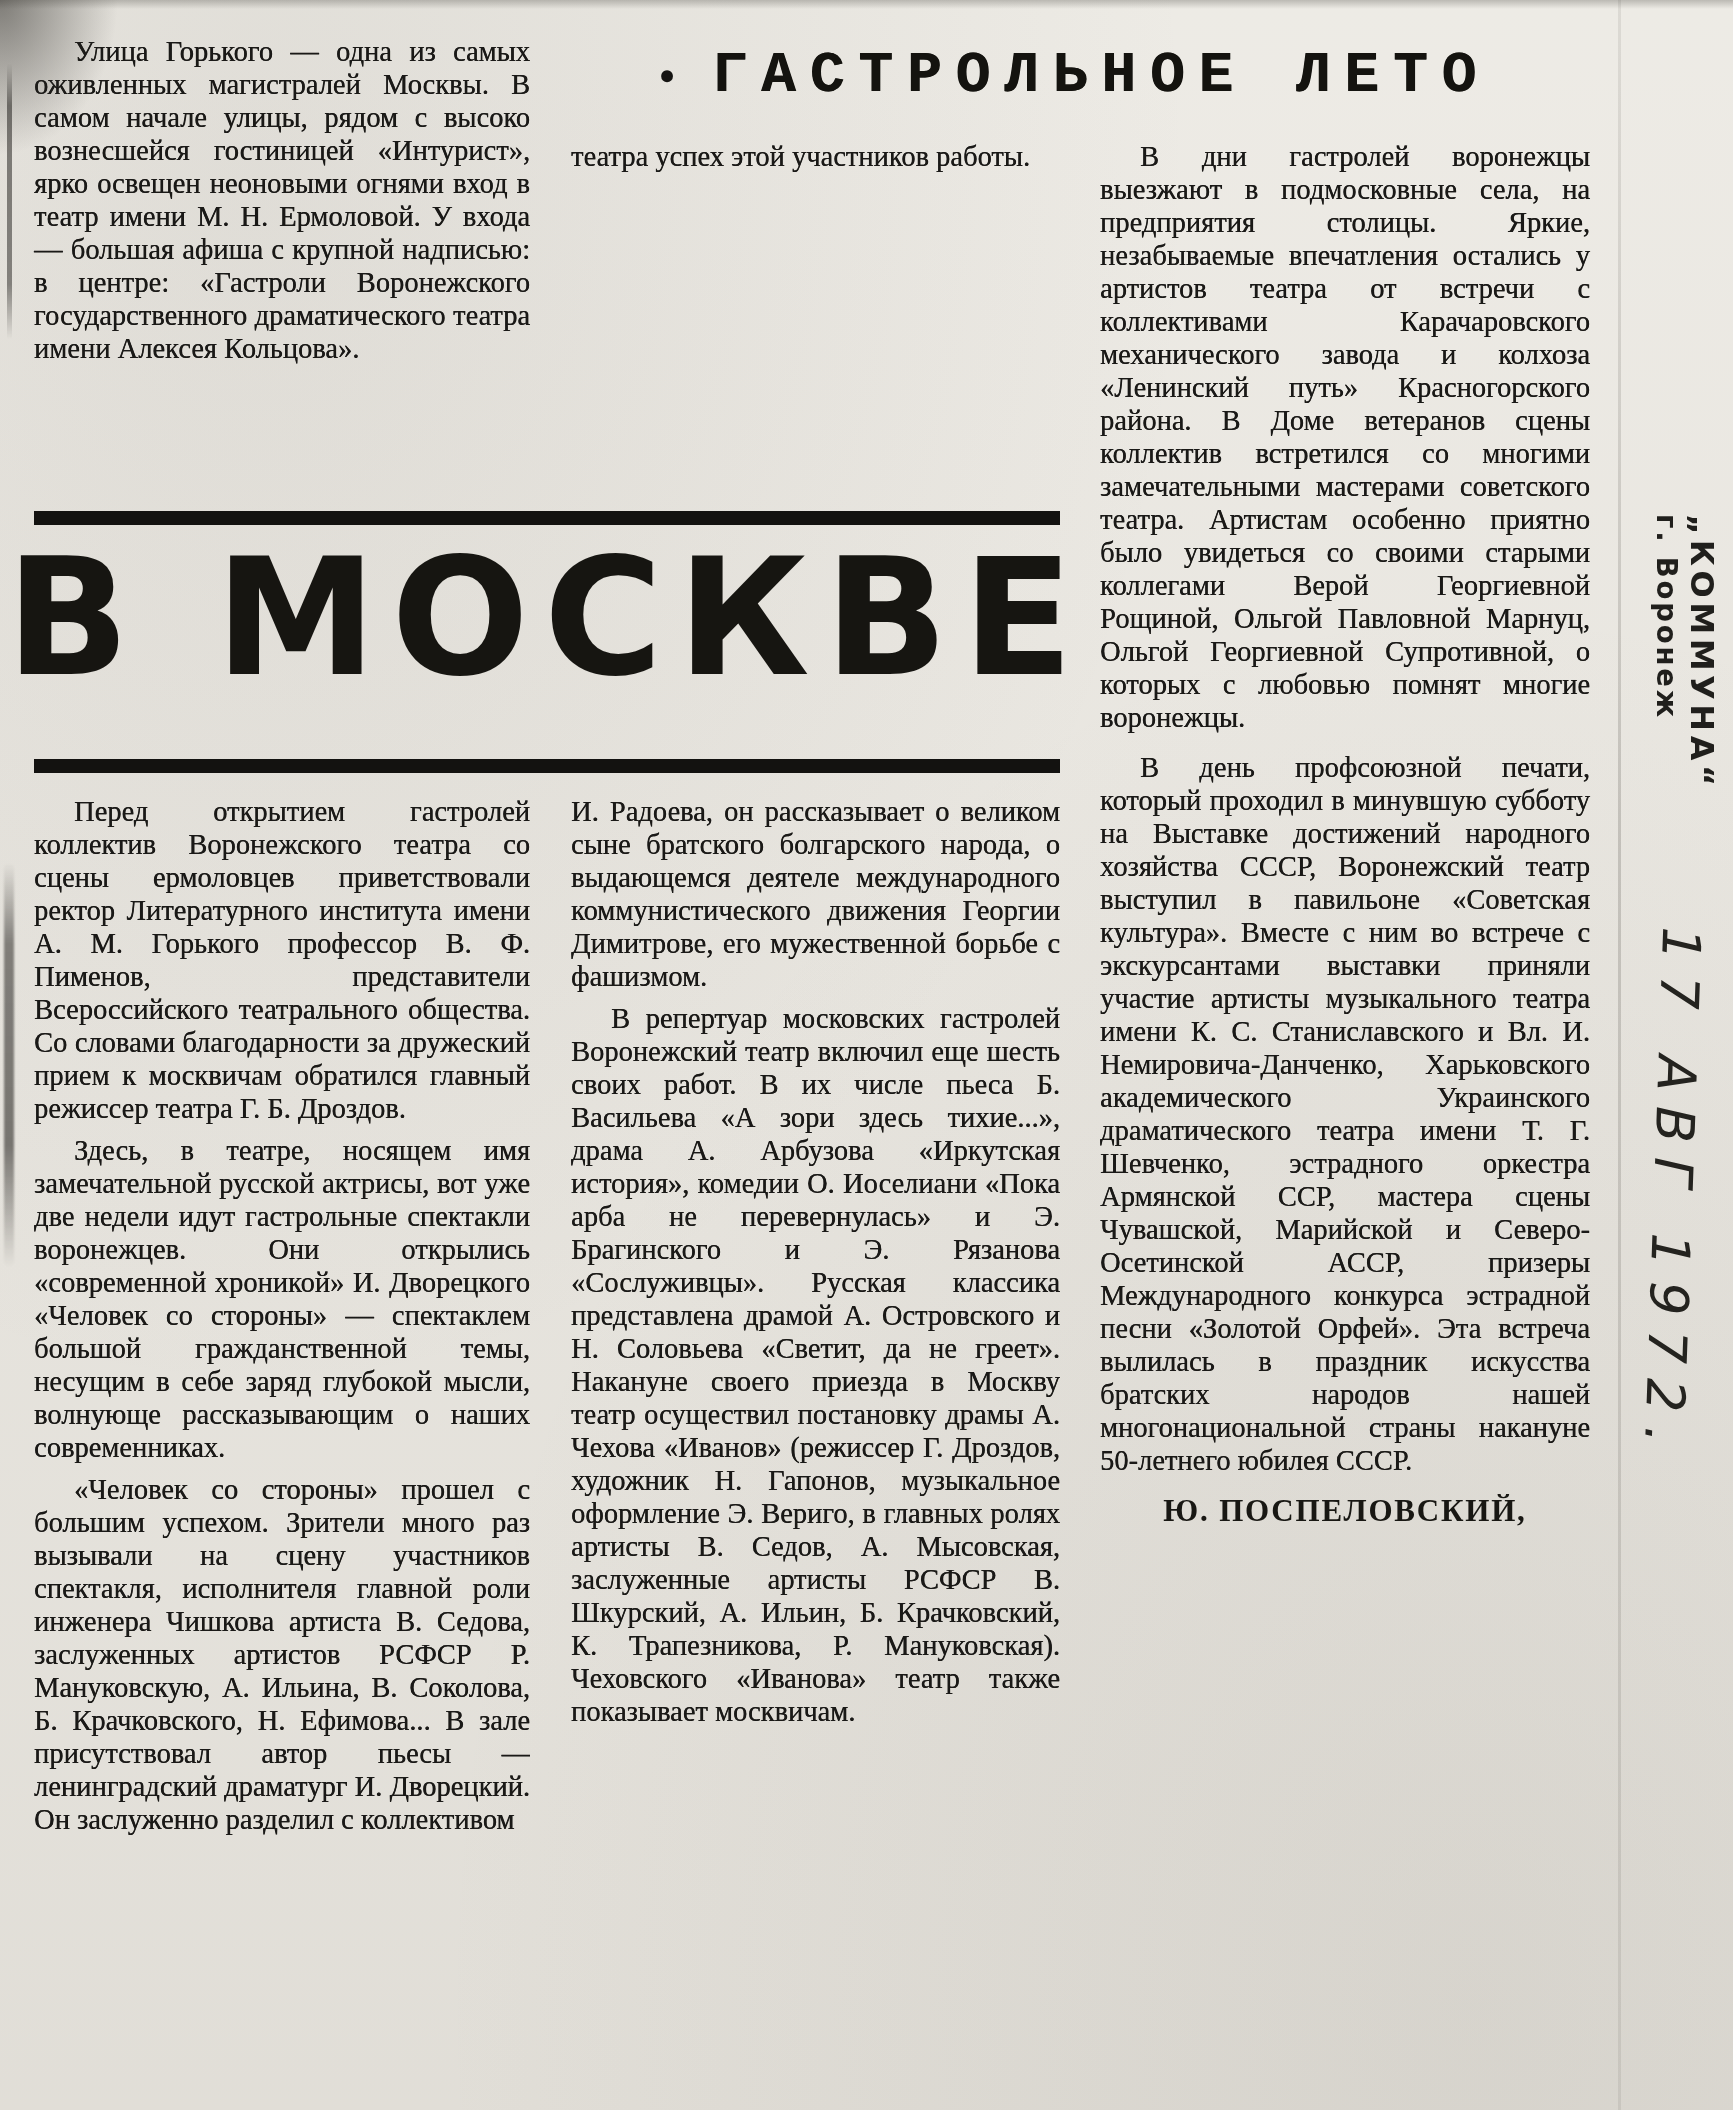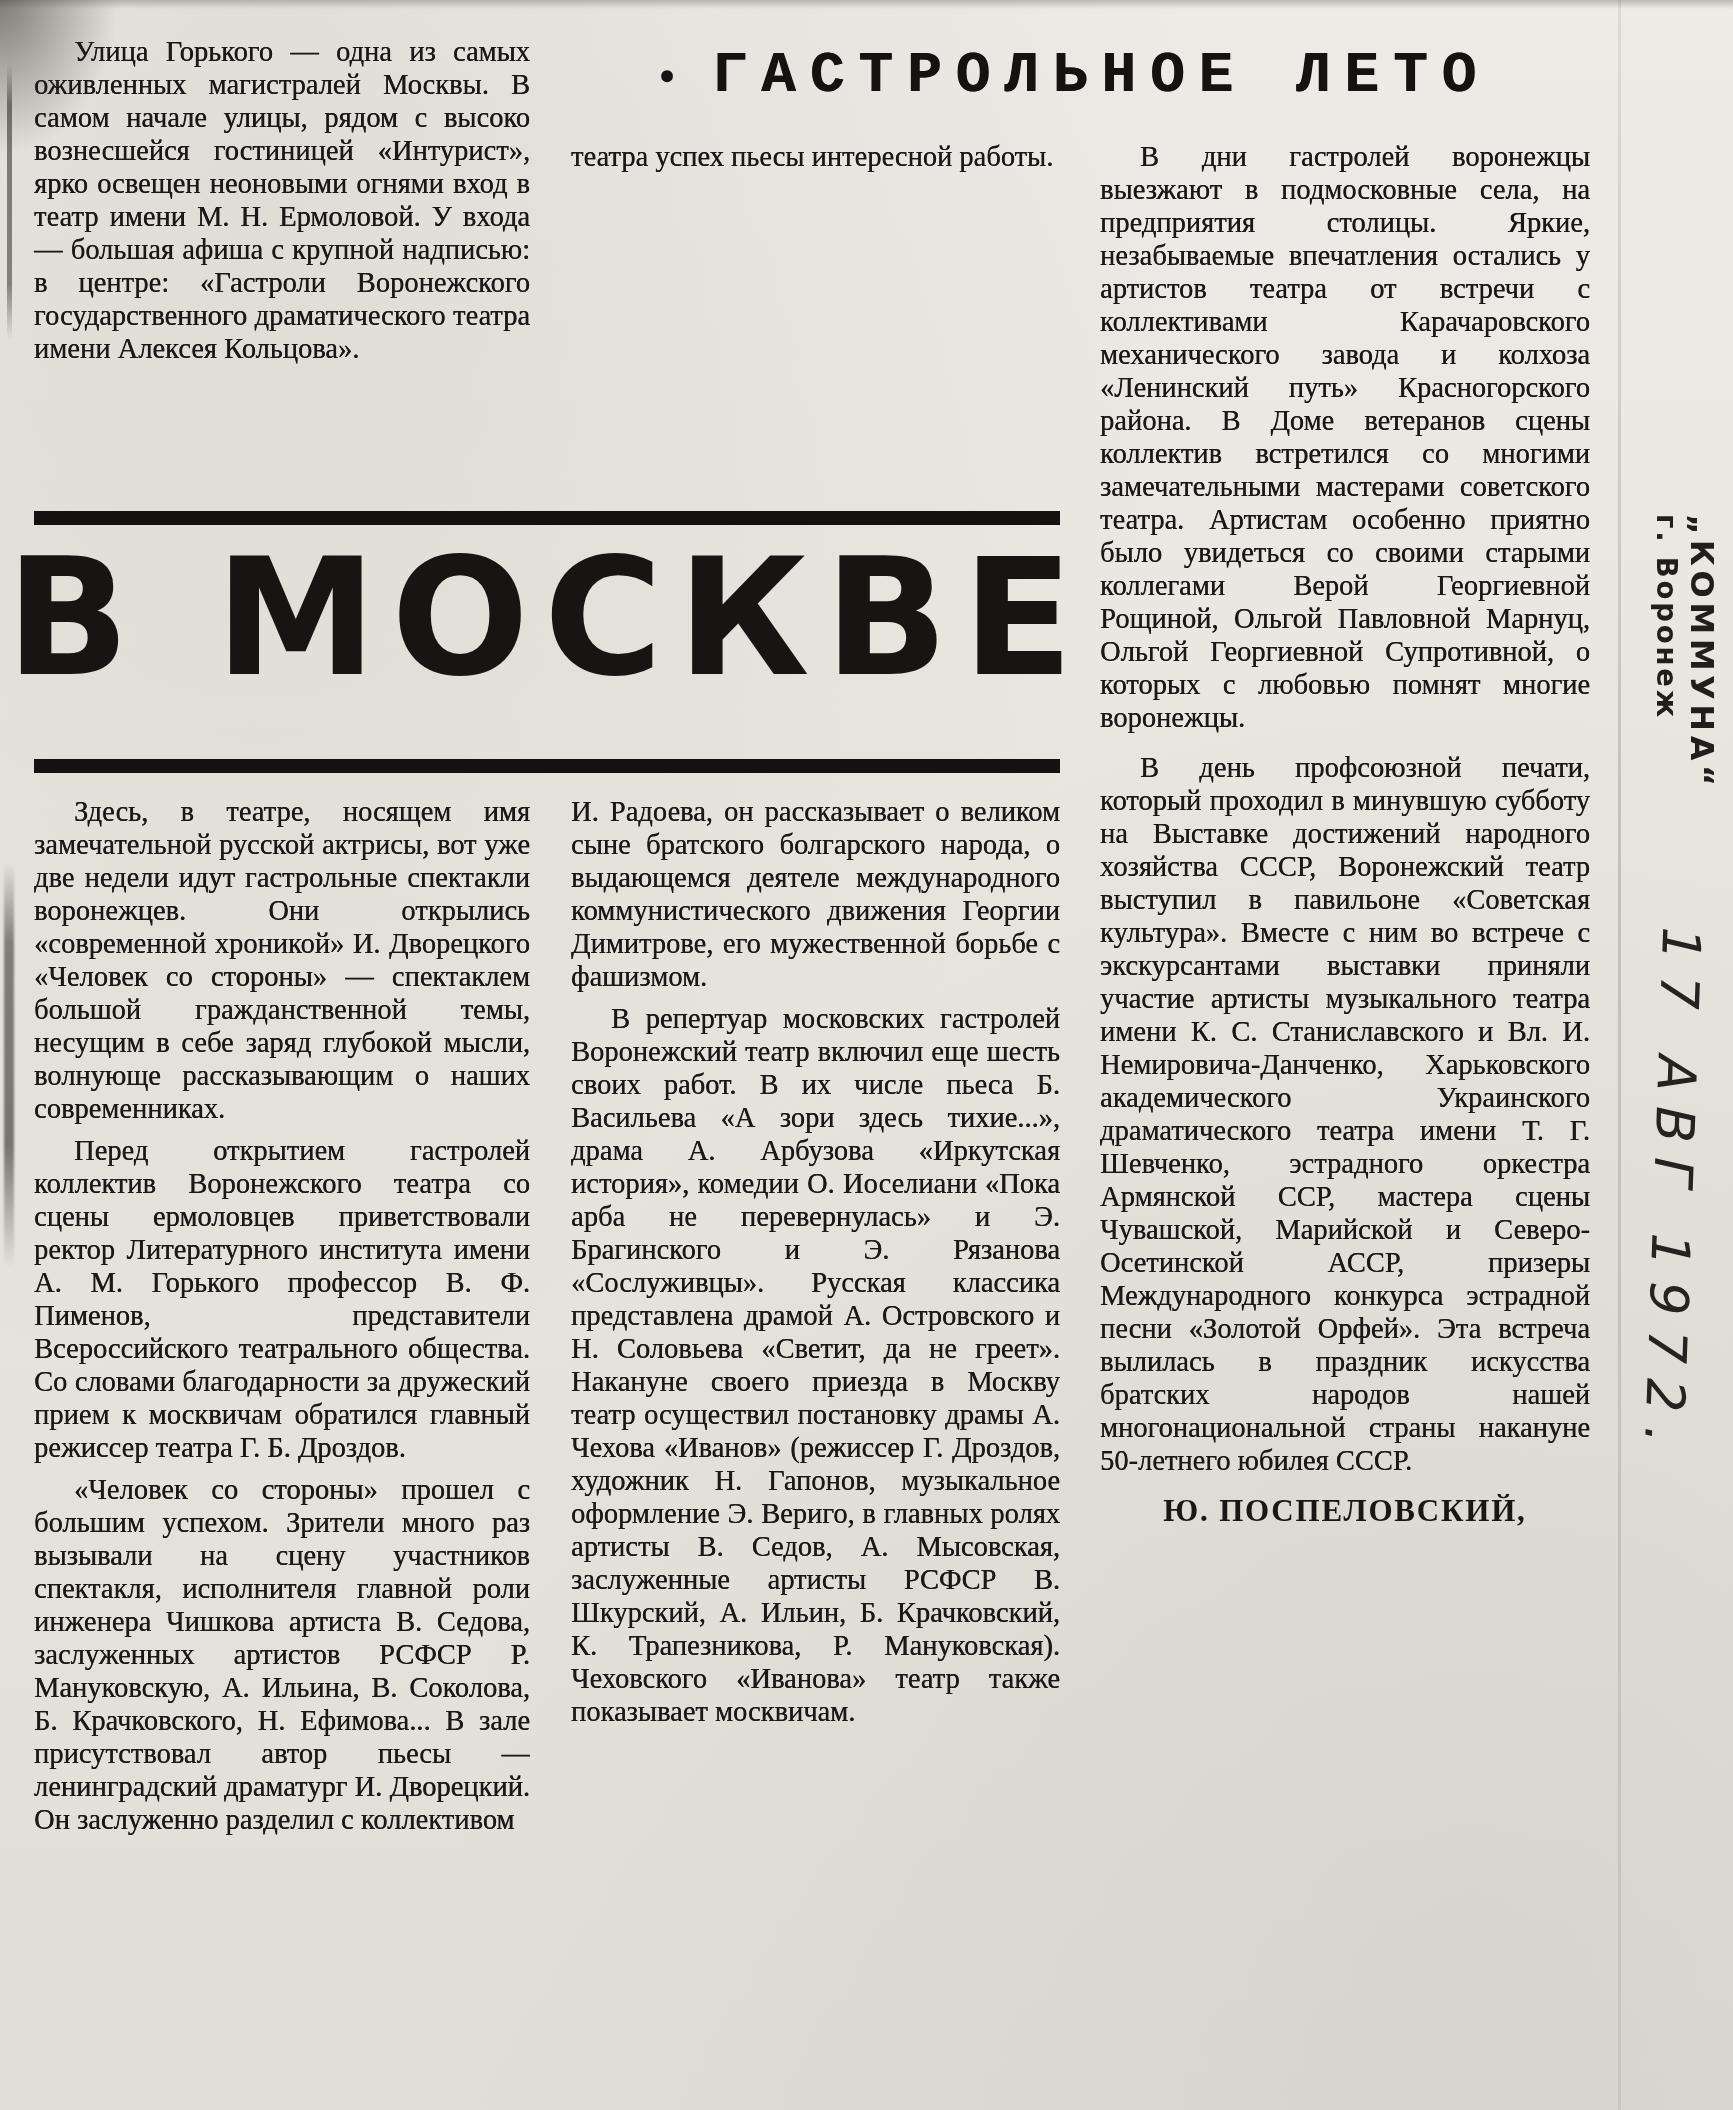--- a/index.html
+++ b/index.html
@@ -145,21 +145,21 @@
     <p>Улица Горького — одна из самых оживленных магистралей Москвы. В самом начале улицы, рядом с высоко вознесшейся гостиницей «Интурист», ярко освещен неоновыми огнями вход в театр имени М. Н. Ермоловой. У входа — большая афиша с крупной надписью: в центре: «Гастроли Воронежского государственного драматического театра имени Алексея Кольцова».</p>
   </div>
 
   <div class="masthead">
     <span class="bullet">●</span>
     <span class="title">ГАСТРОЛЬНОЕ ЛЕТО</span>
   </div>
 
   <div class="col2-top">
     <div class="bodytext">
-      <p class="noindent">театра успех пьесы интересной работы.</p>
+      <p class="noindent">театра успех этой участников работы.</p>
     </div>
   </div>
 
   <div class="col3">
     <div class="bodytext">
       <p>В дни гастролей воронежцы выезжают в подмосковные села, на предприятия столицы. Яркие, незабываемые впечатления остались у артистов театра от встречи с коллективами Карачаровского механического завода и колхоза «Ленинский путь» Красногорского района. В Доме ветеранов сцены коллектив встретился со многими замечательными мастерами советского театра. Артистам особенно приятно было увидеться со своими старыми коллегами Верой Георгиевной Рощиной, Ольгой Павловной Марнуц, Ольгой Георгиевной Супротивной, о которых с любовью помнят многие воронежцы.</p>
       <p>В день профсоюзной печати, который проходил в минувшую субботу на Выставке достижений народного хозяйства СССР, Воронежский театр выступил в павильоне «Советская культура». Вместе с ним во встрече с экскурсантами выставки приняли участие артисты музыкального театра имени К. С. Станиславского и Вл. И. Немировича-Данченко, Харьковского академического Украинского драматического театра имени Т. Г. Шевченко, эстрадного оркестра Армянской ССР, мастера сцены Чувашской, Марийской и Северо-Осетинской АССР, призеры Международного конкурса эстрадной песни «Золотой Орфей». Эта встреча вылилась в праздник искусства братских народов нашей многонациональной страны накануне 50-летнего юбилея СССР.</p>
     </div>
     <div class="byline">
       <div class="byline-author">Ю. ПОСПЕЛОВСКИЙ,</div>
@@ -167,22 +167,22 @@
   </div>
 
   <div class="rule rule-top"></div>
   <div class="headline-wrap">
     <span class="headline-text">В МОСКВЕ</span>
   </div>
   <div class="rule rule-bottom"></div>
 
   <div class="col1-bottom">
     <div class="bodytext">
+      <p>Перед открытием гастролей коллектив Воронежского театра со сцены ермоловцев приветствовали ректор Литературного института имени А. М. Горького профессор В. Ф. Пименов, представители Всероссийского театрального общества. Со словами благодарности за дружеский прием к москвичам обратился главный режиссер театра Г. Б. Дроздов.</p>
       <p>Здесь, в театре, носящем имя замечательной русской актрисы, вот уже две недели идут гастрольные спектакли воронежцев. Они открылись «современной хроникой» И. Дворецкого «Человек со стороны» — спектаклем большой гражданственной темы, несущим в себе заряд глубокой мысли, волнующе рассказывающим о наших современниках.</p>
-      <p>Перед открытием гастролей коллектив Воронежского театра со сцены ермоловцев приветствовали ректор Литературного института имени А. М. Горького профессор В. Ф. Пименов, представители Всероссийского театрального общества. Со словами благодарности за дружеский прием к москвичам обратился главный режиссер театра Г. Б. Дроздов.</p>
       <p>«Человек со стороны» прошел с большим успехом. Зрители много раз вызывали на сцену участников спектакля, исполнителя главной роли инженера Чишкова артиста В. Седова, заслуженных артистов РСФСР Р. Мануковскую, А. Ильина, В. Соколова, Б. Крачковского, Н. Ефимова... В зале присутствовал автор пьесы — ленинградский драматург И. Дворецкий. Он заслуженно разделил с коллективом</p>
     </div>
   </div>
 
   <div class="col2-bottom">
     <div class="bodytext">
       <p class="noindent">И. Радоева, он рассказывает о великом сыне братского болгарского народа, о выдающемся деятеле международного коммунистического движения Георгии Димитрове, его мужественной борьбе с фашизмом.</p>
       <p>В репертуар московских гастролей Воронежский театр включил еще шесть своих работ. В их числе пьеса Б. Васильева «А зори здесь тихие...», драма А. Арбузова «Иркутская история», комедии О. Иоселиани «Пока арба не перевернулась» и Э. Брагинского и Э. Рязанова «Сослуживцы». Русская классика представлена драмой А. Островского и Н. Соловьева «Светит, да не греет». Накануне своего приезда в Москву театр осуществил постановку драмы А. Чехова «Иванов» (режиссер Г. Дроздов, художник Н. Гапонов, музыкальное оформление Э. Вериго, в главных ролях артисты В. Седов, А. Мысовская, заслуженные артисты РСФСР В. Шкурский, А. Ильин, Б. Крачковский, К. Трапезникова, Р. Мануковская). Чеховского «Иванова» театр также показывает москвичам.</p>
     </div>
   </div>

